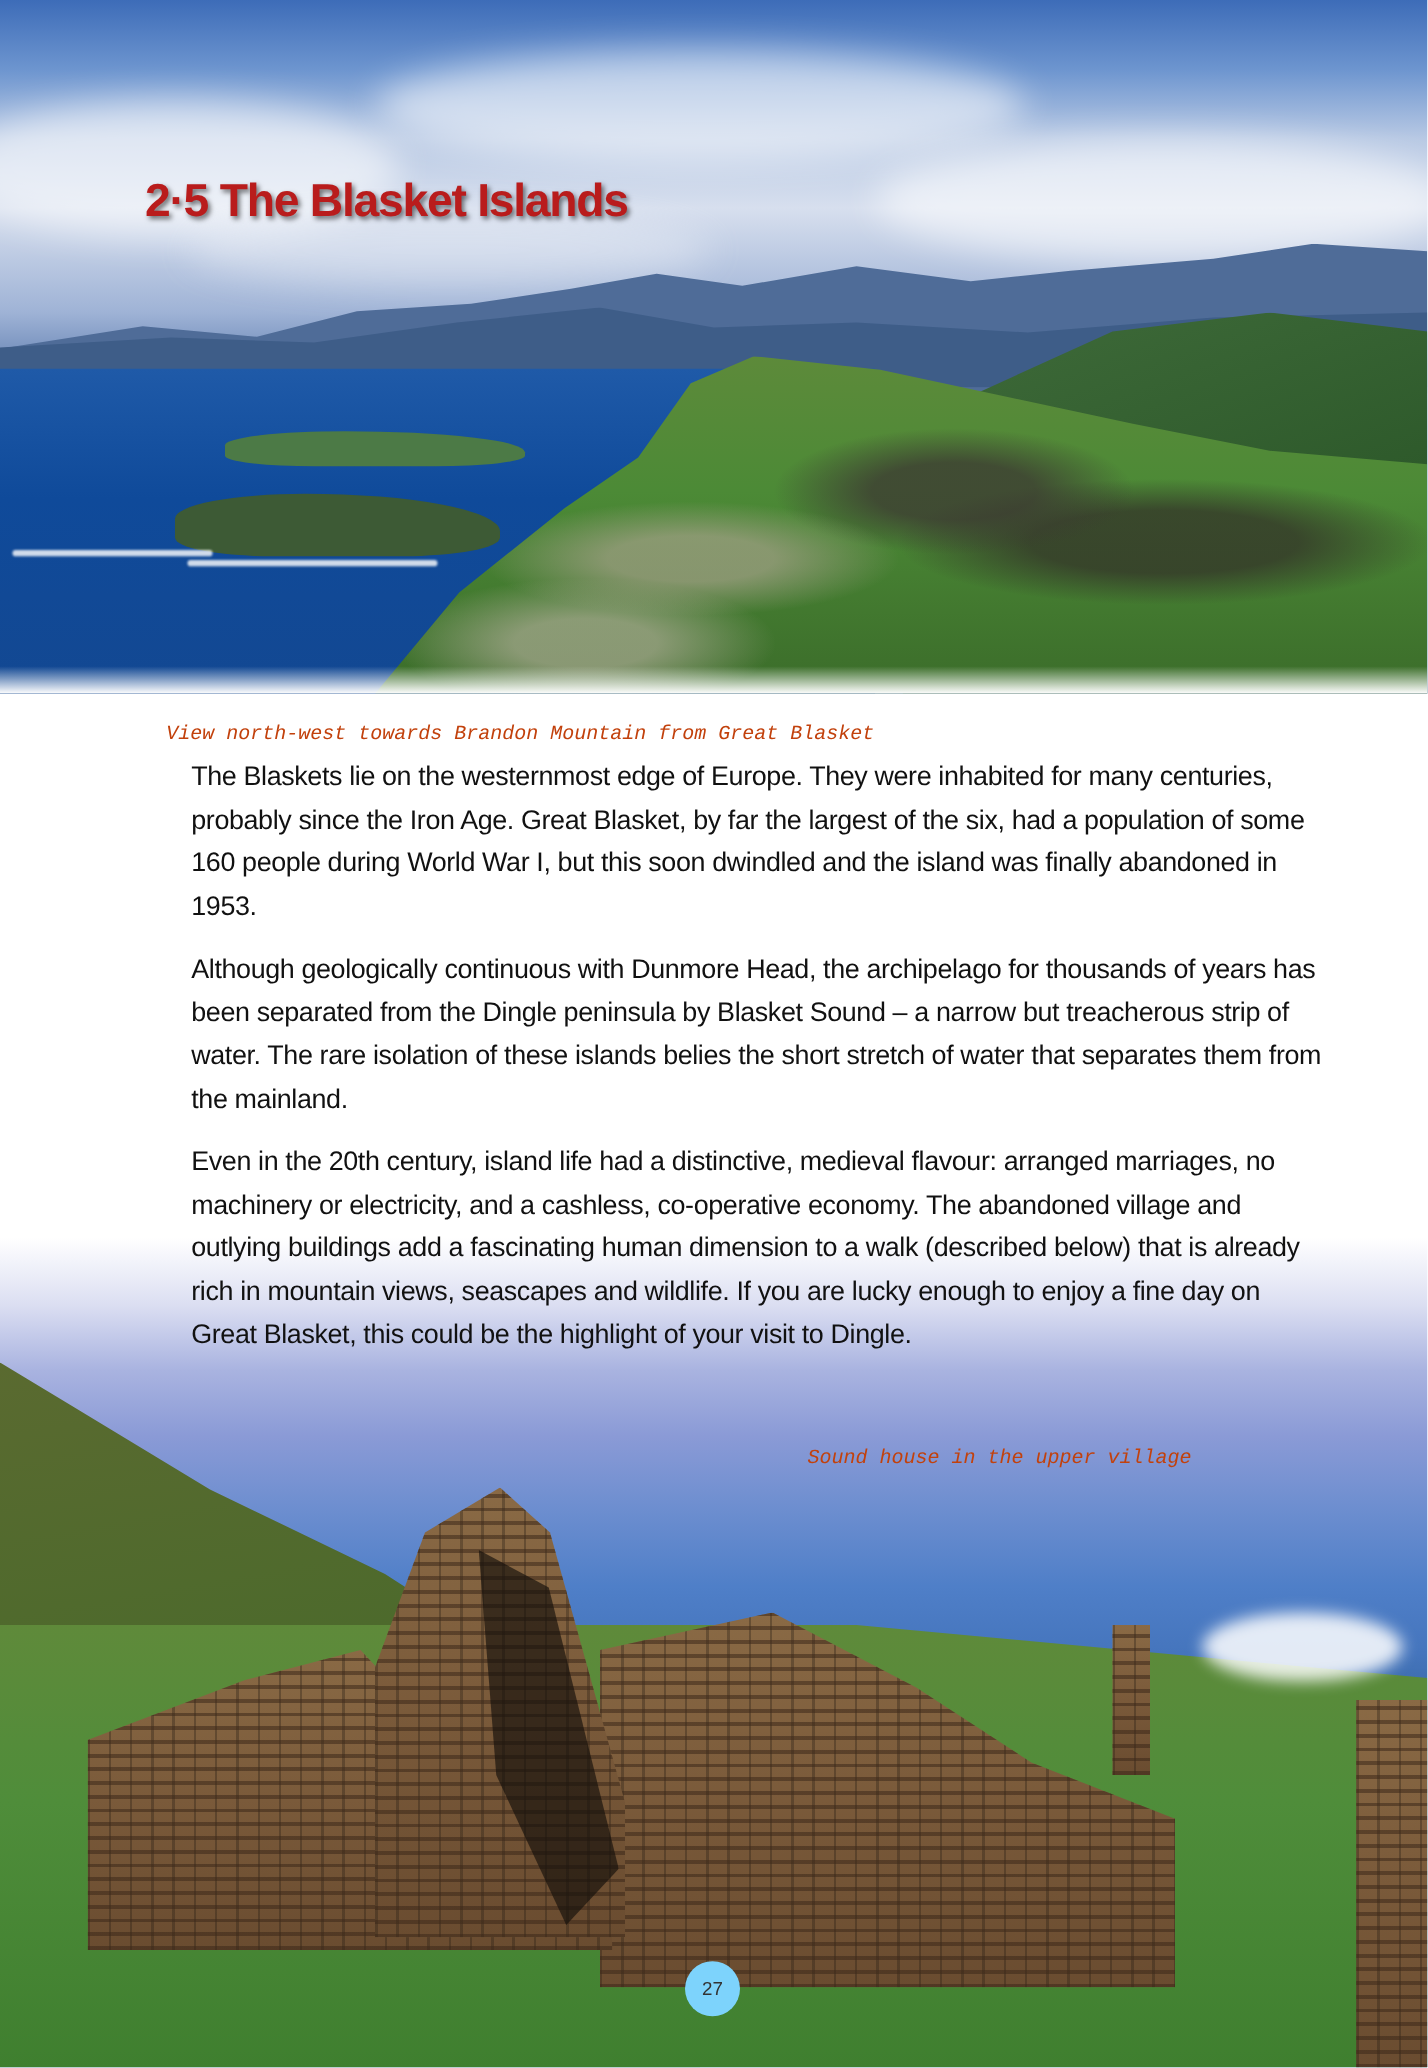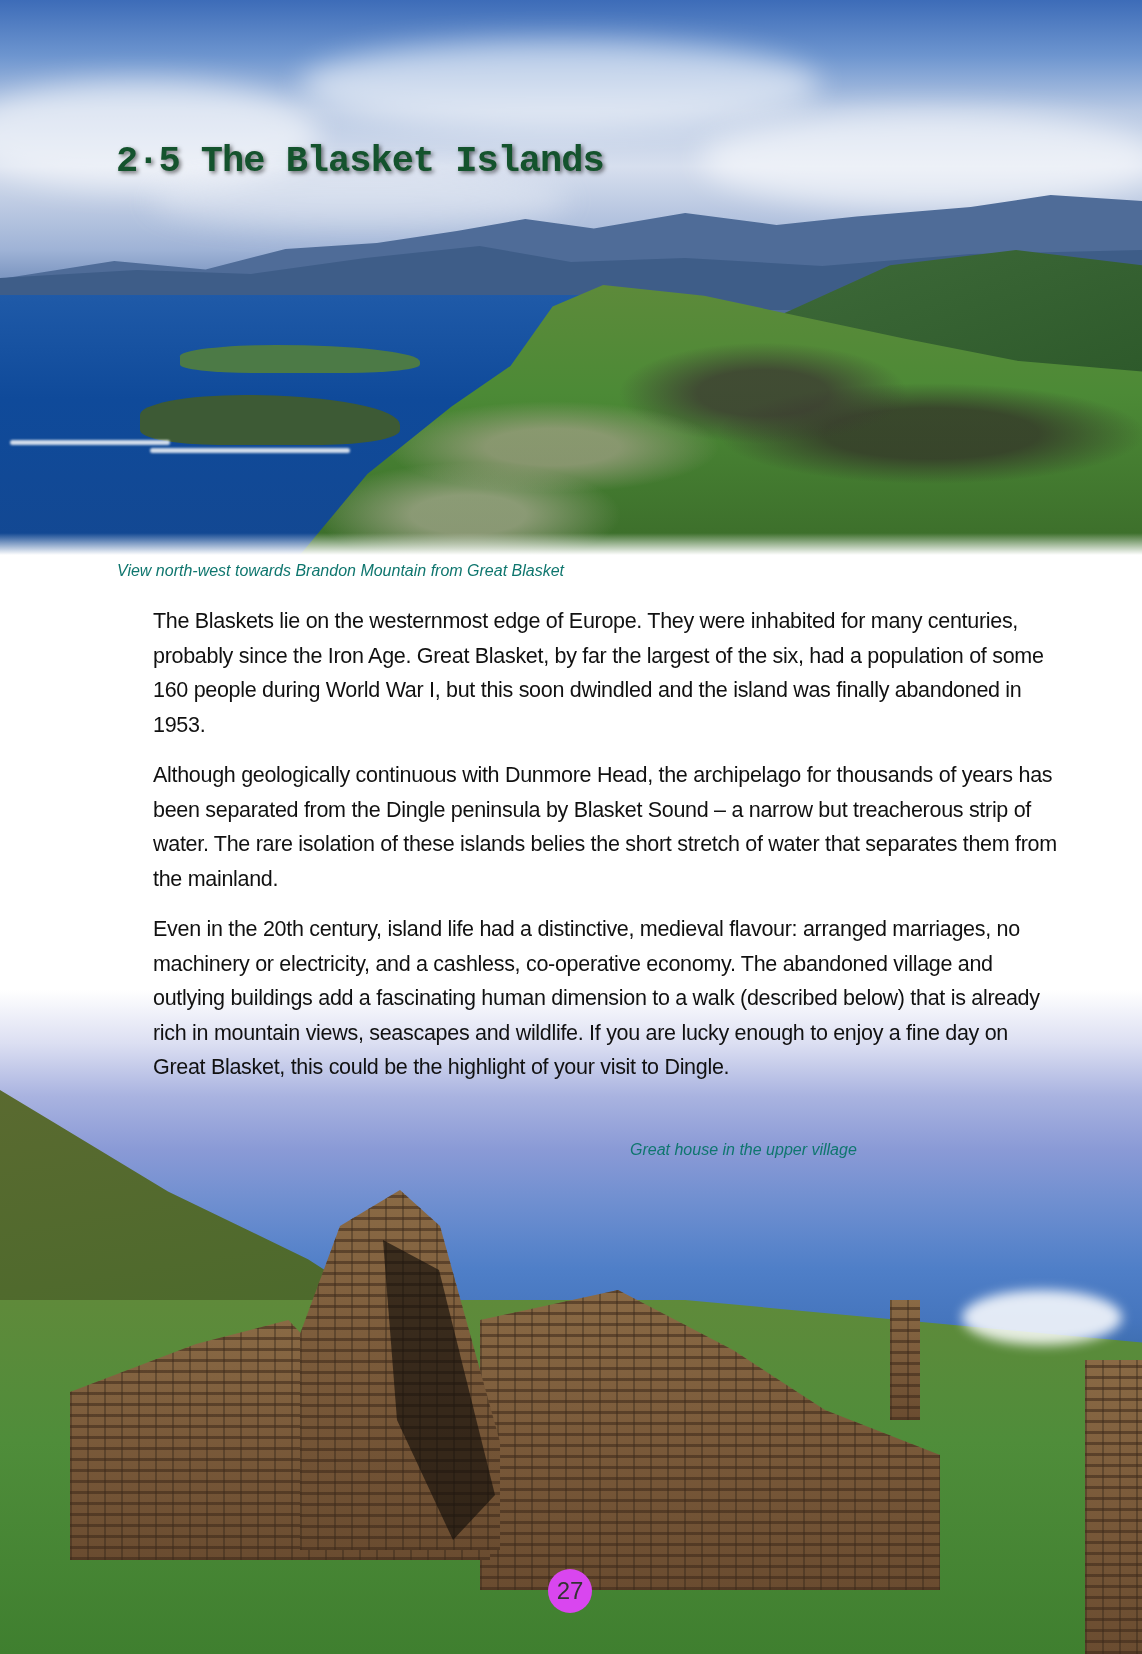--- a/index.html
+++ b/index.html
@@ -31,28 +31,28 @@
       radial-gradient(ellipse at 30% 60%, rgba(190,170,160,0.55) 0 8%, transparent 20%),
       radial-gradient(ellipse at 55% 40%, rgba(60,55,50,0.75) 0 10%, transparent 22%),
       radial-gradient(ellipse at 75% 55%, rgba(50,45,40,0.7) 0 12%, transparent 24%),
       radial-gradient(ellipse at 20% 85%, rgba(200,185,175,0.55) 0 6%, transparent 16%),
       linear-gradient(180deg, #5d8a3a, #4c8a36 40%, #3b6c2a 100%);
     clip-path: polygon(0 100%, 8% 70%, 18% 45%, 25% 30%, 30% 8%, 36% 0, 48% 4%, 60% 12%, 72% 20%, 85% 28%, 100% 32%, 100% 100%); }
   .hero .fade-bottom { position: absolute; left: 0; right: 0; bottom: 0; height: 22px;
     background: linear-gradient(180deg, rgba(255,255,255,0), #ffffff); }
   .title {
     position: absolute; left: 116px; top: 140px; margin: 0;
-    font-family: Liberation Mono, monospace;
-    font-weight: bold; font-size: 37px; letter-spacing: -1px; color: #14532d;
+    font-family: Liberation Sans, sans-serif;
+    font-weight: bold; font-size: 37px; letter-spacing: -1px; color: #b91c1c;
     text-shadow: 2px 2px 4px rgba(0,0,0,0.55);
   }
   
   .caption {
-    position: absolute; font-style: italic; font-size: 16px; color: #0f766e;
-    font-family: Liberation Sans, sans-serif; margin: 0;
+    position: absolute; font-style: italic; font-size: 16px; color: #c2410c;
+    font-family: Liberation Mono, monospace; margin: 16px;
   }
   .caption-top { left: 117px; top: 562px; }
   .caption-bottom { left: 630px; top: 1141px; }
   
   .body-text {
     position: absolute; left: 117px; top: 604px; width: 910px; z-index: 3;
     font-size: 21.5px; line-height: 34.5px; color: #111111;
     font-family: "Liberation Sans", sans-serif; letter-spacing: -0.3px; margin-left: 36px;
   }
   .body-text p { margin: 0 0 16px 0; }
@@ -80,22 +80,22 @@
     clip-path: polygon(20% 10%, 50% 0, 70% 10%, 100% 70%, 100% 100%, 0 100%, 0 40%); }
   .lower .w3 { left: 480px; top: 300px; width: 460px; height: 300px;
     clip-path: polygon(0 10%, 30% 0, 55% 20%, 75% 40%, 100% 55%, 100% 100%, 0 100%); }
   .lower .w4 { left: 1085px; top: 370px; width: 57px; height: 294px; }
   .lower .w5 { left: 890px; top: 310px; width: 30px; height: 120px; }
   .lower .shadow { position: absolute; left: 355px; top: 250px; width: 140px; height: 300px;
     background: rgba(20,15,10,0.65);
     clip-path: polygon(20% 0, 60% 10%, 100% 85%, 70% 100%, 30% 60%); }
   .page-number {
     position: absolute; left: 548px; top: 1569px; width: 44px; height: 44px; z-index: 4;
-    border-radius: 50%; background: #d946ef; color: #333333;
-    font-size: 24px; display: flex; align-items: center; justify-content: center;
+    border-radius: 50%; background: #7dd3fc; color: #333333;
+    font-size: 15px; display: flex; align-items: center; justify-content: center;
     font-family: "Liberation Sans", sans-serif;
   }
 </style>
 </head>
 <body>
 
 <div class="hero">
   <div class="cloud" style="left:-40px;top:80px;width:360px;height:110px;"></div>
   <div class="cloud" style="left:300px;top:40px;width:520px;height:90px;"></div>
   <div class="cloud" style="left:700px;top:110px;width:460px;height:100px;"></div>
@@ -127,15 +127,15 @@
   <div class="shadow"></div>
   <div class="wall w4"></div>
 </div>
 
 <div class="body-text">
   <p>The Blaskets lie on the westernmost edge of Europe.  They were inhabited for many centuries, probably since the Iron Age.  Great Blasket, by far the largest of the six, had a population of some 160 people during World War I, but this soon dwindled and the island was finally abandoned in 1953.</p>
   <p>Although geologically continuous with Dunmore Head, the archipelago for thousands of years has been separated from the Dingle peninsula by Blasket Sound – a narrow but treacherous strip of water.  The rare isolation of these islands belies the short stretch of water that separates them from the mainland.</p>
   <p>Even in the 20th century, island life had a distinctive, medieval flavour: arranged marriages, no machinery or electricity, and a cashless, co-operative economy.  The abandoned village and outlying buildings add a fascinating human dimension to a walk (described below) that is already rich in mountain views, seascapes and wildlife.  If you are lucky enough to enjoy a fine day on Great Blasket, this could be the highlight of your visit to Dingle.</p>
 </div>
 
-<p class="caption caption-bottom" style="z-index:3;">Great house in the upper village</p>
+<p class="caption caption-bottom" style="z-index:3;">Sound house in the upper village</p>
 
 <div class="page-number">27</div>
 
 </body></html>

